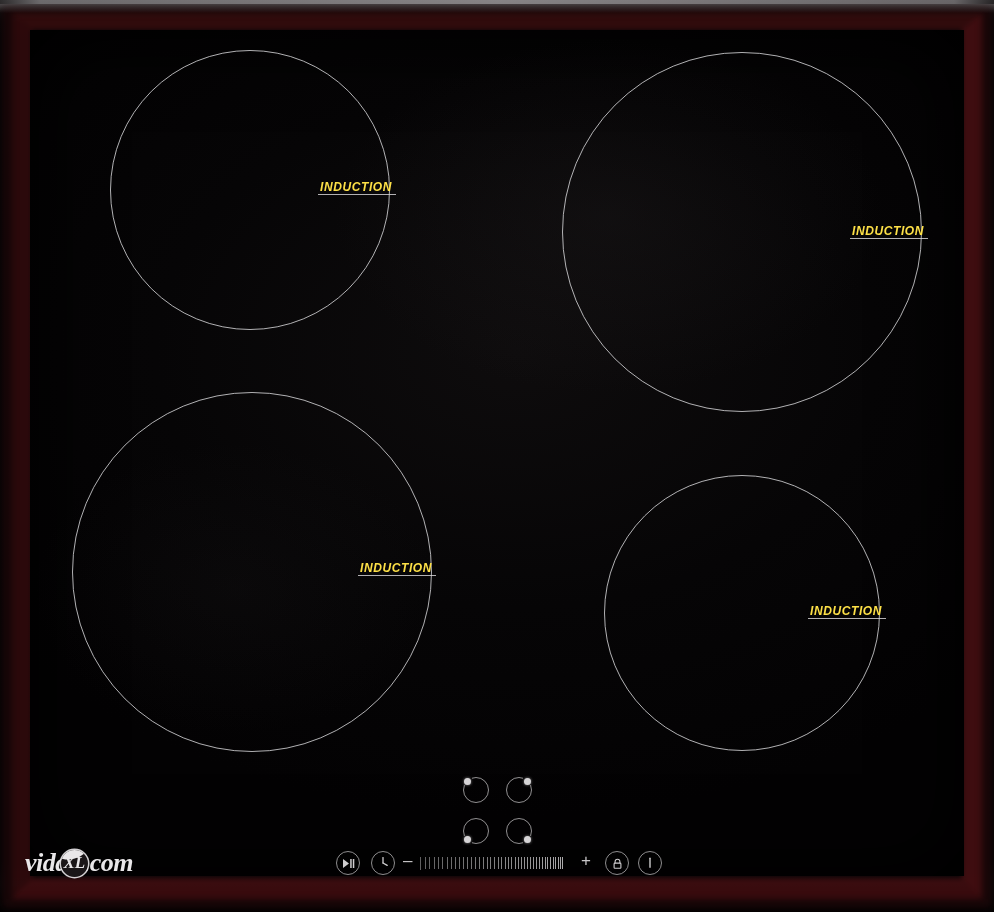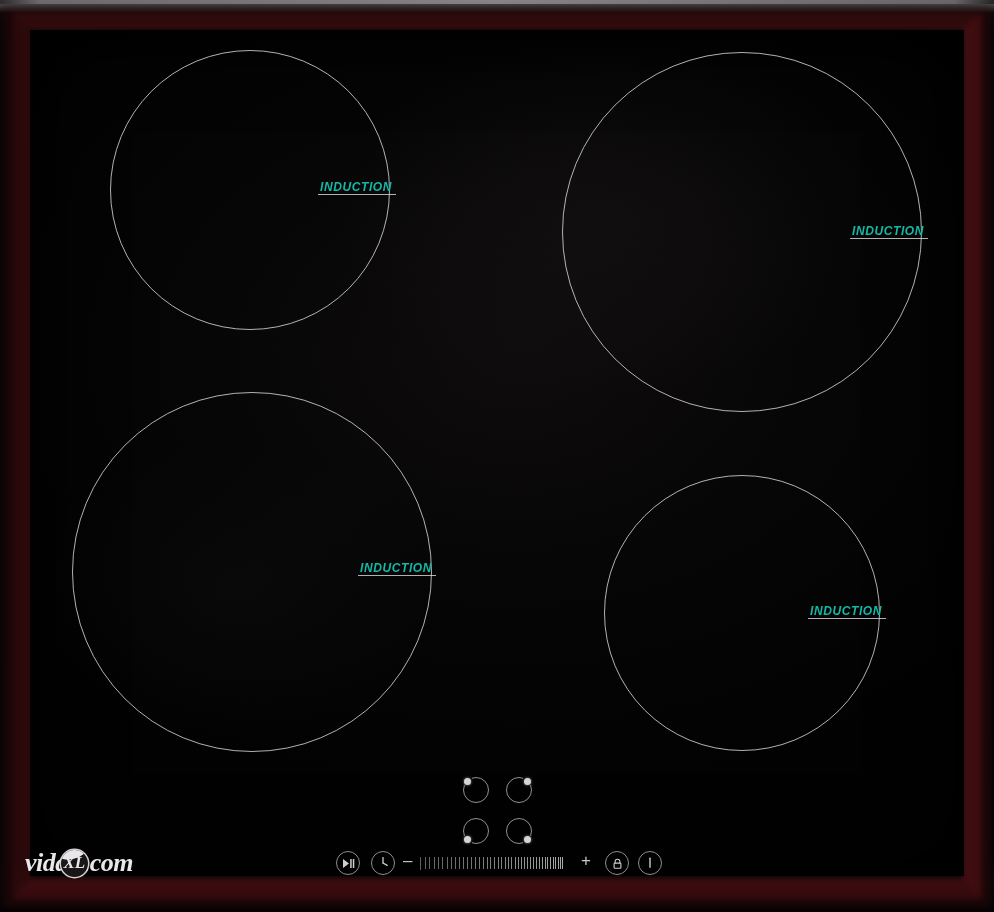--- a/index.html
+++ b/index.html
@@ -105,21 +105,21 @@
     box-sizing: border-box;
     border-radius: 50%;
     border: 1.3px solid rgba(226, 226, 228, 0.78);
   }
 
   .zone-label {
     position: absolute;
     font-family: "Liberation Sans", sans-serif;
     font-style: italic;
     font-weight: 700;
-    color: #14b8a6;
+    color: #fde047;
     letter-spacing: 0.6px;
     white-space: nowrap;
     line-height: 1;
     text-align: right;
   }
   .zone-underline {
     position: absolute;
     height: 1.2px;
     background: rgba(222, 220, 222, 0.80);
   }

